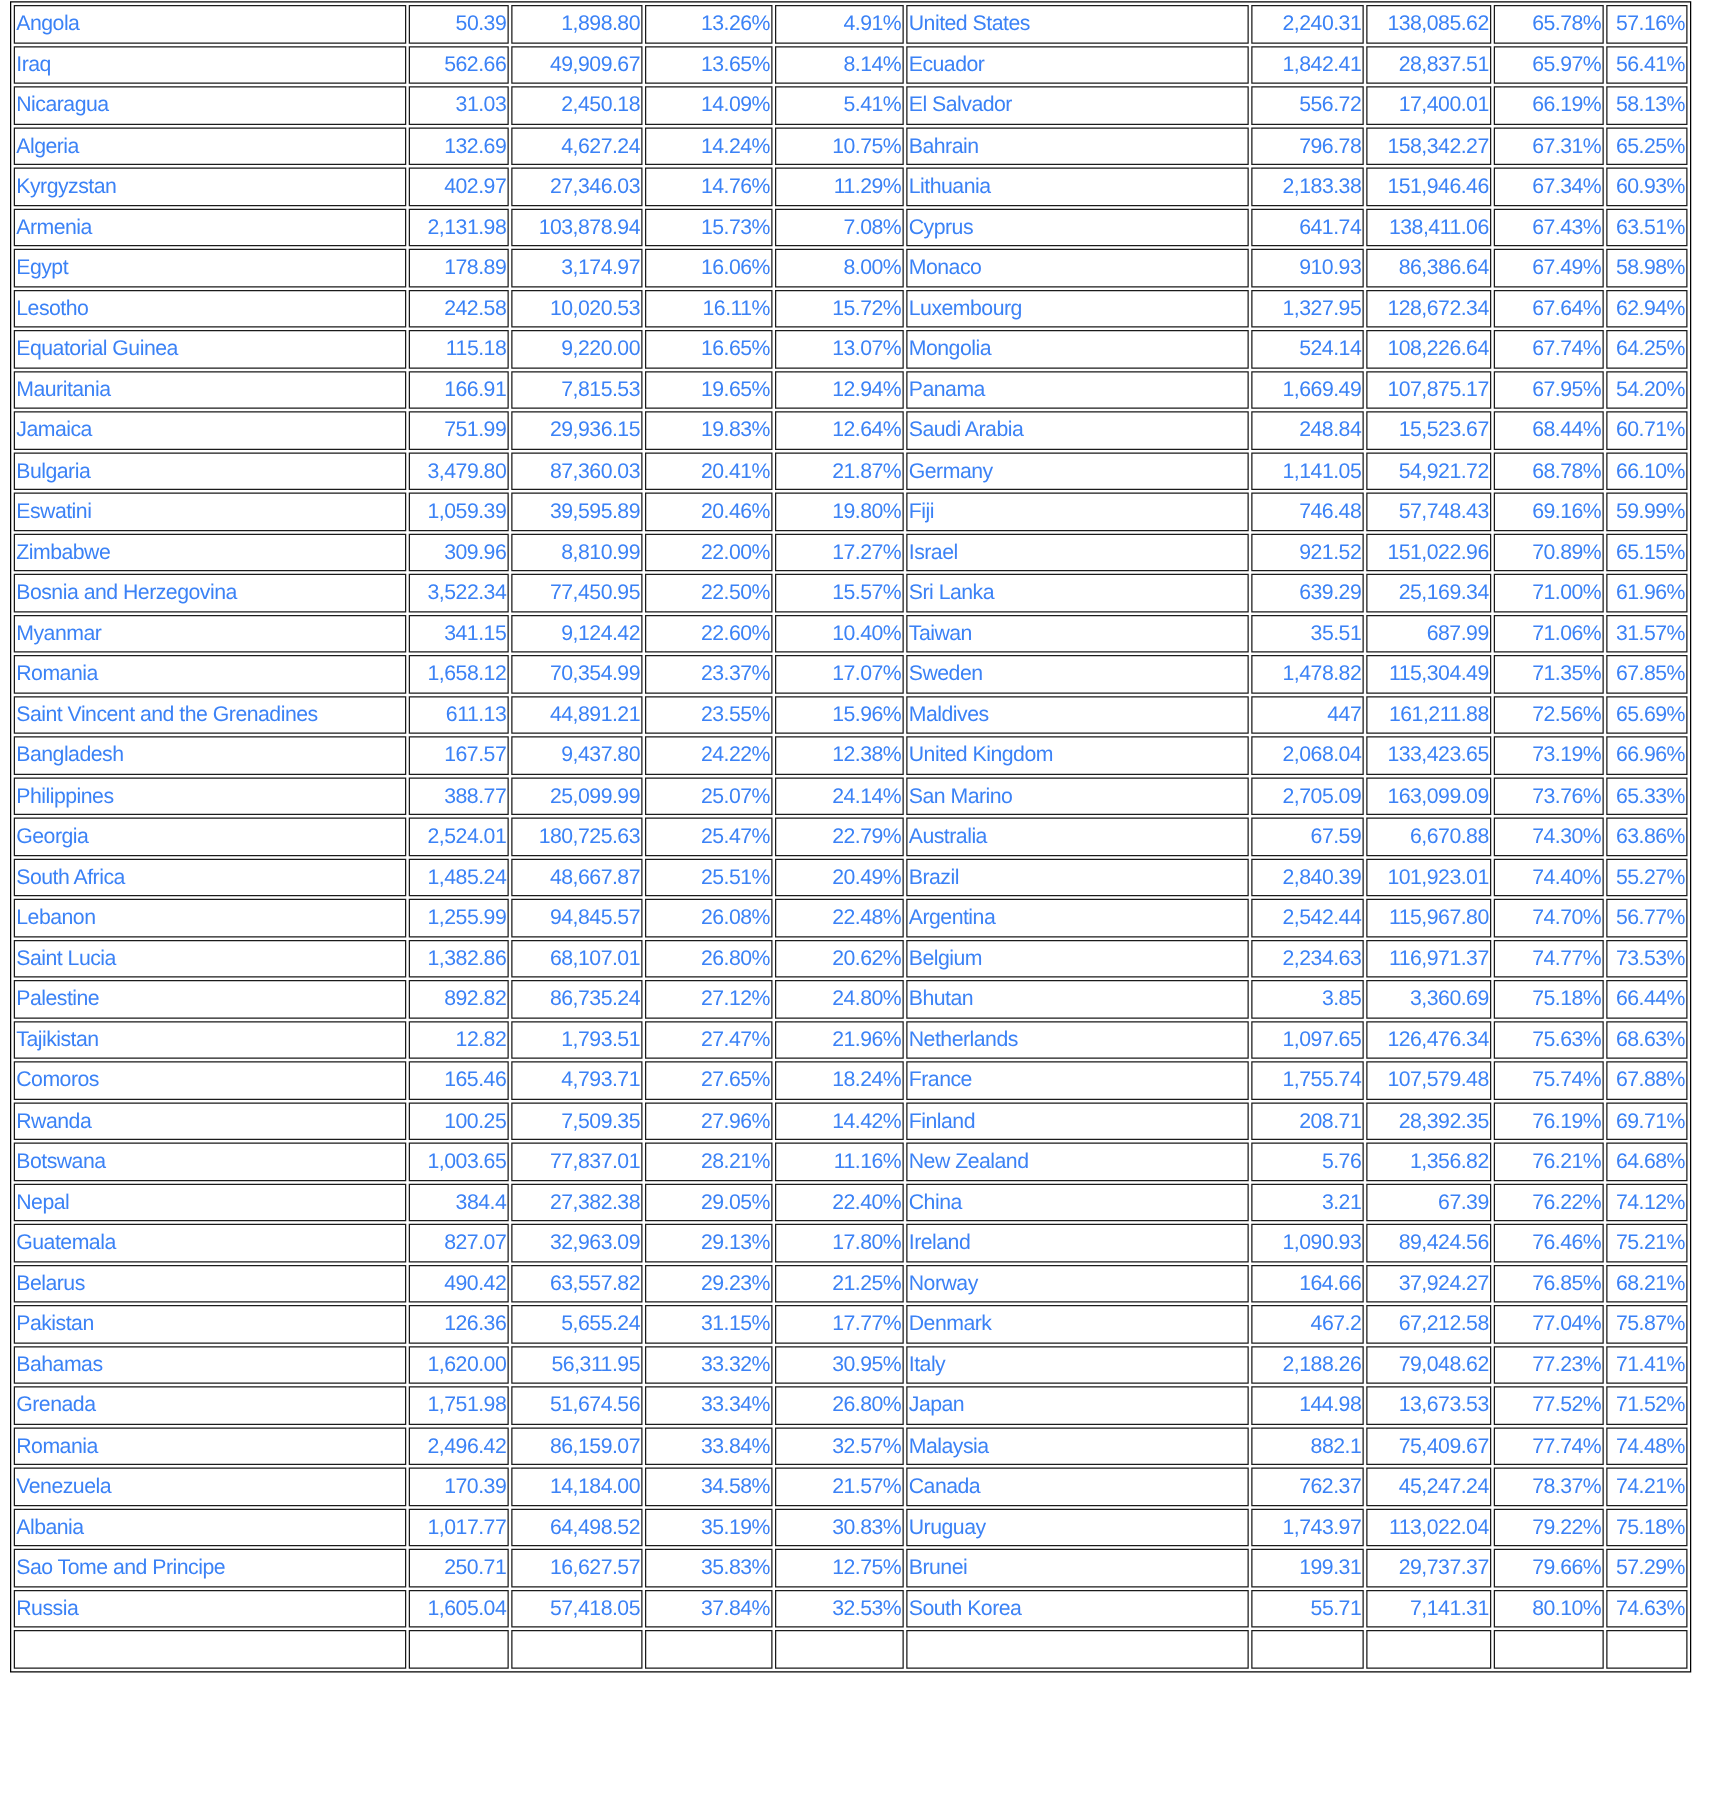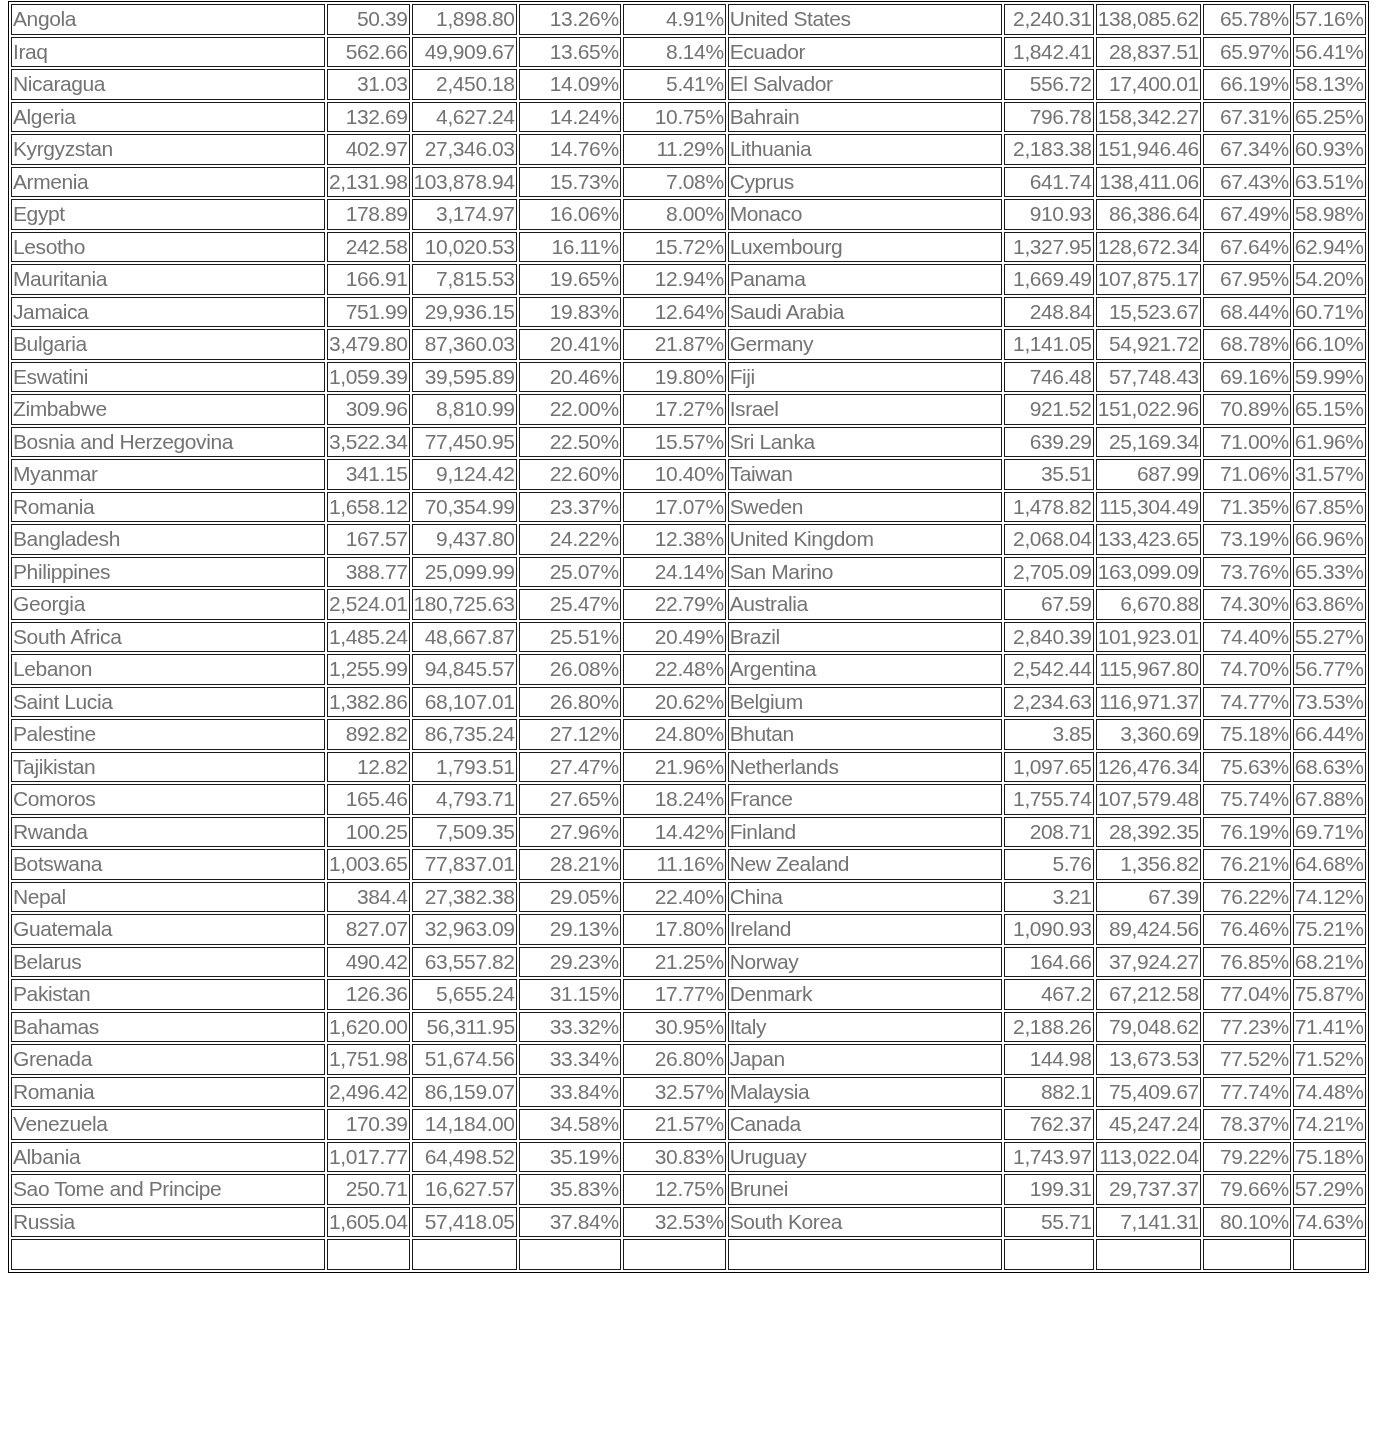--- a/index.html
+++ b/index.html
@@ -3,22 +3,22 @@
 <meta charset="utf-8">
 <style>
   html, body { margin: 0; padding: 0; background: #ffffff; }
   body { width: 1388px; height: 1444px; overflow: hidden; position: relative; }
   .wrap { position: absolute; left: 8px; top: 1px; }
   table.data {
     border: 1px solid #000000;
     border-collapse: separate;
     border-spacing: 2px;
     font-family: "Liberation Sans", sans-serif;
-    font-size: 21px;
-    color: #737373;
+    font-size: 17px;
+    color: #3b82f6;
     table-layout: fixed;
   }
   table.data td {
     border: 1px solid #1a1a1a;
     height: 28.5px;
     padding: 0 1px;
     white-space: nowrap;
     overflow: hidden;
     line-height: 28px;
     letter-spacing: -0.4px;
@@ -144,20 +144,32 @@
           <td class="num">10,020.53</td>
           <td class="num">16.11%</td>
           <td class="num">15.72%</td>
           <td class="name">Luxembourg</td>
           <td class="num">1,327.95</td>
           <td class="num">128,672.34</td>
           <td class="num">67.64%</td>
           <td class="num">62.94%</td>
         </tr>
         <tr>
+          <td class="name">Equatorial Guinea</td>
+          <td class="num">115.18</td>
+          <td class="num">9,220.00</td>
+          <td class="num">16.65%</td>
+          <td class="num">13.07%</td>
+          <td class="name">Mongolia</td>
+          <td class="num">524.14</td>
+          <td class="num">108,226.64</td>
+          <td class="num">67.74%</td>
+          <td class="num">64.25%</td>
+        </tr>
+        <tr>
           <td class="name">Mauritania</td>
           <td class="num">166.91</td>
           <td class="num">7,815.53</td>
           <td class="num">19.65%</td>
           <td class="num">12.94%</td>
           <td class="name">Panama</td>
           <td class="num">1,669.49</td>
           <td class="num">107,875.17</td>
           <td class="num">67.95%</td>
           <td class="num">54.20%</td>
@@ -240,20 +252,32 @@
           <td class="num">70,354.99</td>
           <td class="num">23.37%</td>
           <td class="num">17.07%</td>
           <td class="name">Sweden</td>
           <td class="num">1,478.82</td>
           <td class="num">115,304.49</td>
           <td class="num">71.35%</td>
           <td class="num">67.85%</td>
         </tr>
         <tr>
+          <td class="name">Saint Vincent and the Grenadines</td>
+          <td class="num">611.13</td>
+          <td class="num">44,891.21</td>
+          <td class="num">23.55%</td>
+          <td class="num">15.96%</td>
+          <td class="name">Maldives</td>
+          <td class="num">447</td>
+          <td class="num">161,211.88</td>
+          <td class="num">72.56%</td>
+          <td class="num">65.69%</td>
+        </tr>
+        <tr>
           <td class="name">Bangladesh</td>
           <td class="num">167.57</td>
           <td class="num">9,437.80</td>
           <td class="num">24.22%</td>
           <td class="num">12.38%</td>
           <td class="name">United Kingdom</td>
           <td class="num">2,068.04</td>
           <td class="num">133,423.65</td>
           <td class="num">73.19%</td>
           <td class="num">66.96%</td>

